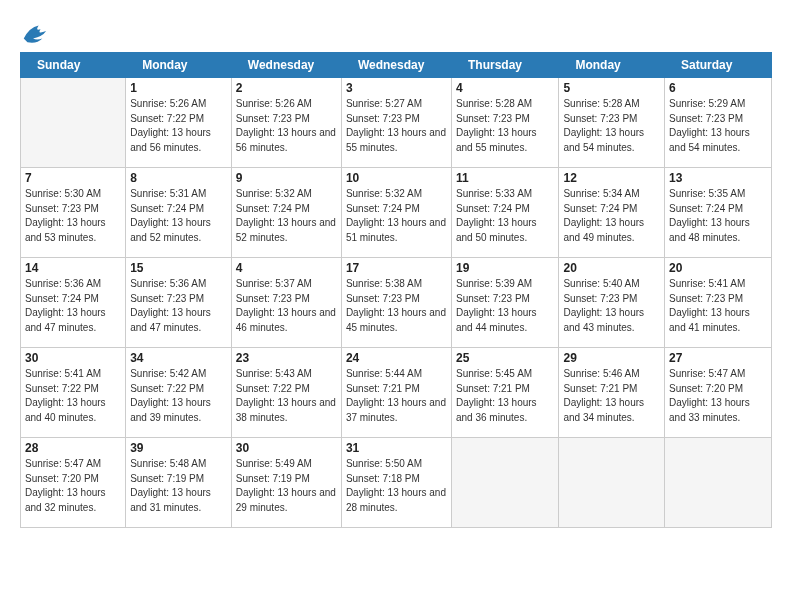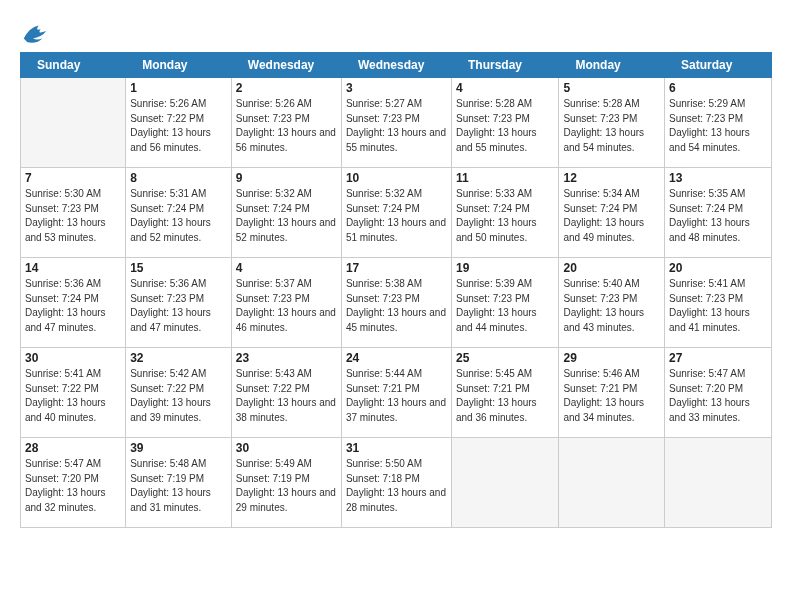--- a/index.html
+++ b/index.html
@@ -214,21 +214,21 @@
             <span class="day-num">20</span>
             <div class="day-info">Sunrise: 5:41 AM<br>Sunset: 7:23 PM<br>Daylight: 13 hours and 41 minutes.</div>
           </td>
         </tr>
         <tr class="row-alt">
           <td>
             <span class="day-num">30</span>
             <div class="day-info">Sunrise: 5:41 AM<br>Sunset: 7:22 PM<br>Daylight: 13 hours and 40 minutes.</div>
           </td>
           <td>
-            <span class="day-num">32</span>
+            <span class="day-num">34</span>
             <div class="day-info">Sunrise: 5:42 AM<br>Sunset: 7:22 PM<br>Daylight: 13 hours and 39 minutes.</div>
           </td>
           <td>
             <span class="day-num">23</span>
             <div class="day-info">Sunrise: 5:43 AM<br>Sunset: 7:22 PM<br>Daylight: 13 hours and 38 minutes.</div>
           </td>
           <td>
             <span class="day-num">24</span>
             <div class="day-info">Sunrise: 5:44 AM<br>Sunset: 7:21 PM<br>Daylight: 13 hours and 37 minutes.</div>
           </td>

